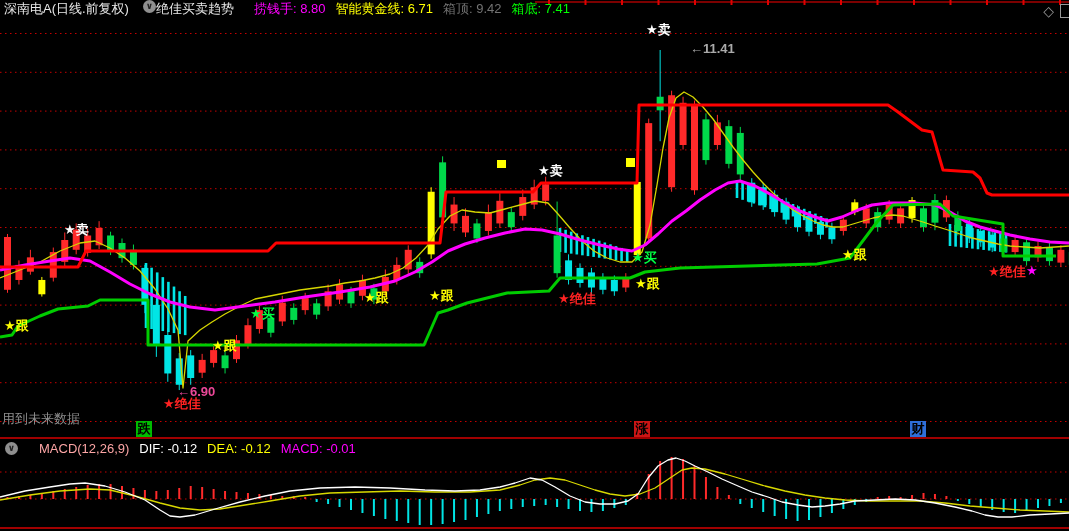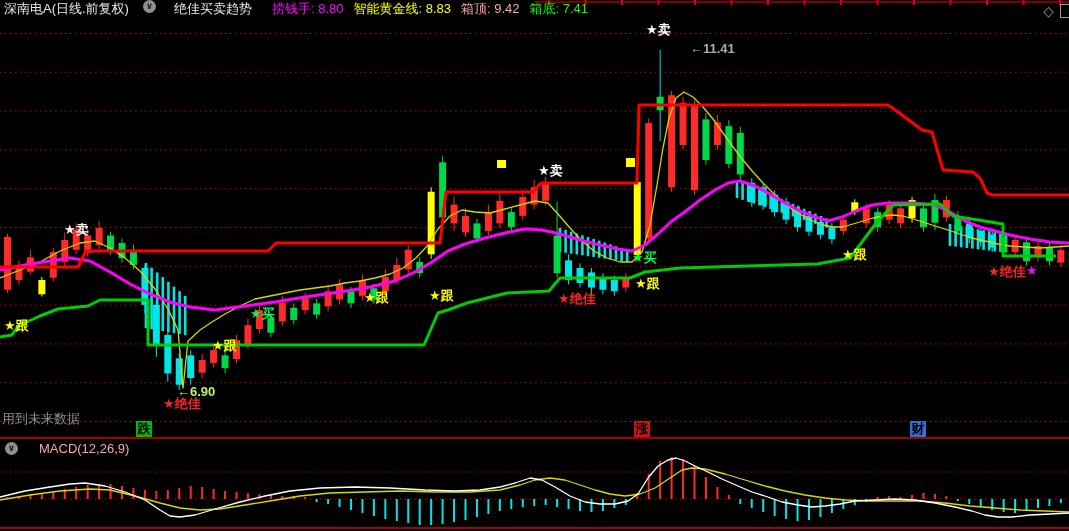--- a/index.html
+++ b/index.html
@@ -6,21 +6,21 @@
   #app{position:relative;width:1069px;height:531px;background:#000;overflow:hidden;
        font-family:"Liberation Sans","DejaVu Sans",sans-serif;}
   #chart-svg{position:absolute;left:0;top:0;}
   
   #titlebar{position:absolute;left:0;top:0;width:967px;height:22px;display:flex;align-items:flex-start;
             font-size:13px;white-space:nowrap;z-index:30;}
   #titlebar .stock{color:#e8e8e8;margin-left:4px;}
   .circle-icon{display:inline-block;width:13px;height:13px;border-radius:50%;background:#8f8f8f;
                color:#222;font-size:9px;line-height:12px;text-align:center;font-weight:bold;}
   #titlebar .circle-icon{margin-left:14px;}
-  #titlebar .indicator{color:#e8e8e8;margin-left:18px;}
+  #titlebar .indicator{color:#e8e8e8;margin-left:0;}
   #titlebar .fields{display:inline-flex;margin-left:20px;}
   .ind-field{margin-right:10px;}
   #tb-right{position:absolute;right:4px;top:4px;display:flex;align-items:center;z-index:31;}
   #diamond{color:#9a9a9a;font-size:14px;line-height:14px;margin-right:6px;}
   #win-icon{width:10px;height:12px;border:1px solid #9a9a9a;border-right:none;margin-right:-6px;}
   
   #markers{position:absolute;left:0;top:22px;width:1069px;height:509px;overflow:hidden;z-index:10;}
   .marker{position:absolute;font-size:13px;font-weight:bold;white-space:nowrap;
           font-family:"Liberation Sans","DejaVu Sans",sans-serif;}
   .badge{position:absolute;width:16px;height:16px;font-size:13px;font-weight:bold;color:#000;
@@ -420,42 +420,47 @@
       <div class="marker" style="left: 212px; top: 315px; color: rgb(255, 255, 0);">★跟</div>
       <div class="marker" style="left: 364px; top: 267px; color: rgb(255, 255, 0);">★跟</div>
       <div class="marker" style="left: 429px; top: 265px; color: rgb(255, 255, 0);">★跟</div>
       <div class="marker" style="left: 635px; top: 253px; color: rgb(255, 255, 0);">★跟</div>
       <div class="marker" style="left: 842px; top: 224px; color: rgb(255, 255, 0);">★跟</div>
       <div class="marker" style="left: 163px; top: 373px; color: rgb(255, 34, 34);">★绝佳</div>
       <div class="marker" style="left: 558px; top: 268px; color: rgb(255, 34, 34);">★绝佳</div>
       <div class="marker" style="left: 988px; top: 241px; color: rgb(255, 34, 34);">★绝佳</div>
       <div class="marker" style="left: 1026px; top: 241px; color: rgb(255, 0, 255);">★</div>
       <div class="marker" style="left: 690px; top: 19px; color: rgb(170, 170, 170);">←11.41</div>
-      <div class="marker" style="left: 177px; top: 362px; color: #bef264;">←6.90</div>
+      <div class="marker" style="left: 177px; top: 362px; color: #ec4899;">←6.90</div>
     </div>
 
   <div id="titlebar">
     <span class="stock">深南电A(日线.前复权)</span>
     <span class="circle-icon">∨</span>
     <span class="indicator">绝佳买卖趋势</span>
     <span class="fields" id="tb-fields">
         <span class="ind-field" style="color: rgb(255, 0, 255);">捞钱手: 8.80</span>
-        <span class="ind-field" style="color: rgb(255, 255, 0);">智能黄金线: 8.83</span>
-        <span class="ind-field" style="color: #fca5a5;">箱顶: 9.42</span>
+        <span class="ind-field" style="color: rgb(255, 255, 0);">智能黄金线: 6.71</span>
+        <span class="ind-field" style="color: #737373;">箱顶: 9.42</span>
         <span class="ind-field" style="color: rgb(0, 255, 0);">箱底: 7.41</span>
       </span>
   </div>
 
   <div id="tb-right">
     <span id="diamond">◇</span>
     <span id="win-icon"></span>
   </div>
 
   <div id="watermark">用到未来数据</div>
 
   <div id="macd-header">
     <span class="circle-icon">∨</span>
     <span class="name">MACD(12,26,9)</span>
+    <span class="fields" id="macd-fields">
+        <span class="ind-field" style="color: rgb(255, 255, 255);">DIF: -0.12</span>
+        <span class="ind-field" style="color: rgb(255, 255, 0);">DEA: -0.12</span>
+        <span class="ind-field" style="color: rgb(255, 0, 255);">MACD: -0.01</span>
+      </span>
   </div>
 <div class="badge" style="left: 136px; top: 421px; background: rgb(0, 187, 0);">跌</div>
     <div class="badge" style="left: 634px; top: 421px; background: rgb(204, 21, 21);">涨</div>
     <div class="badge" style="left: 910px; top: 421px; background: rgb(47, 111, 216);">财</div>
   </div>
 
 </body></html>

